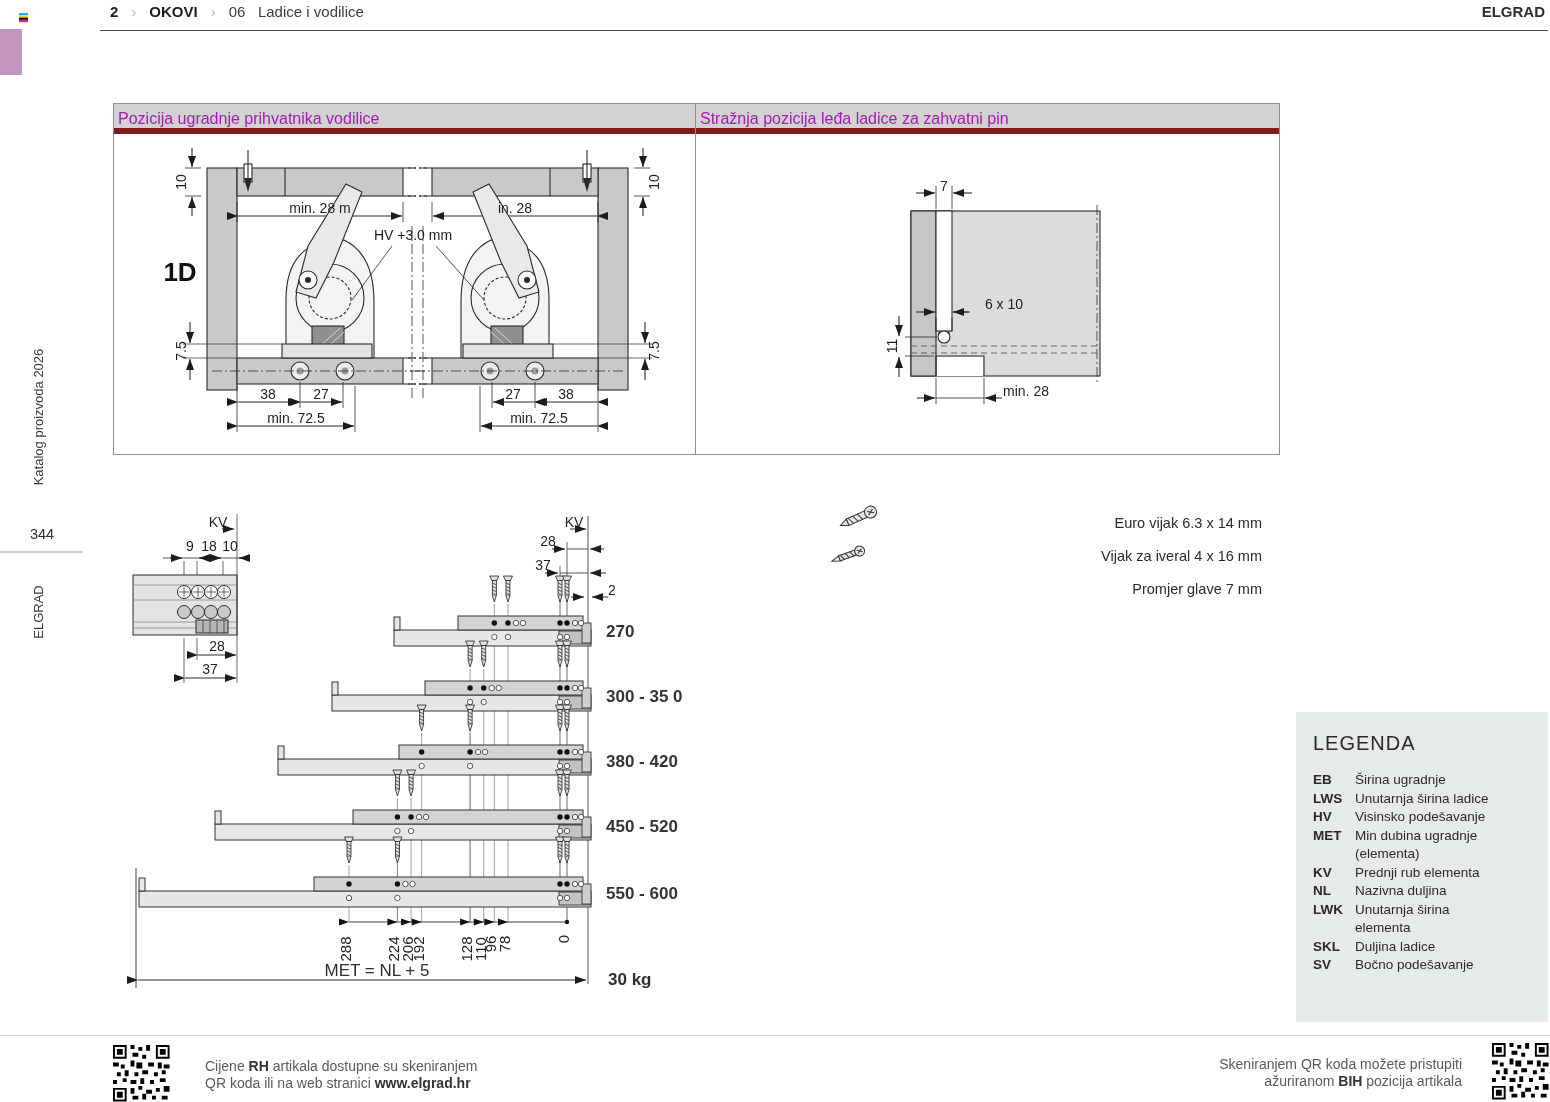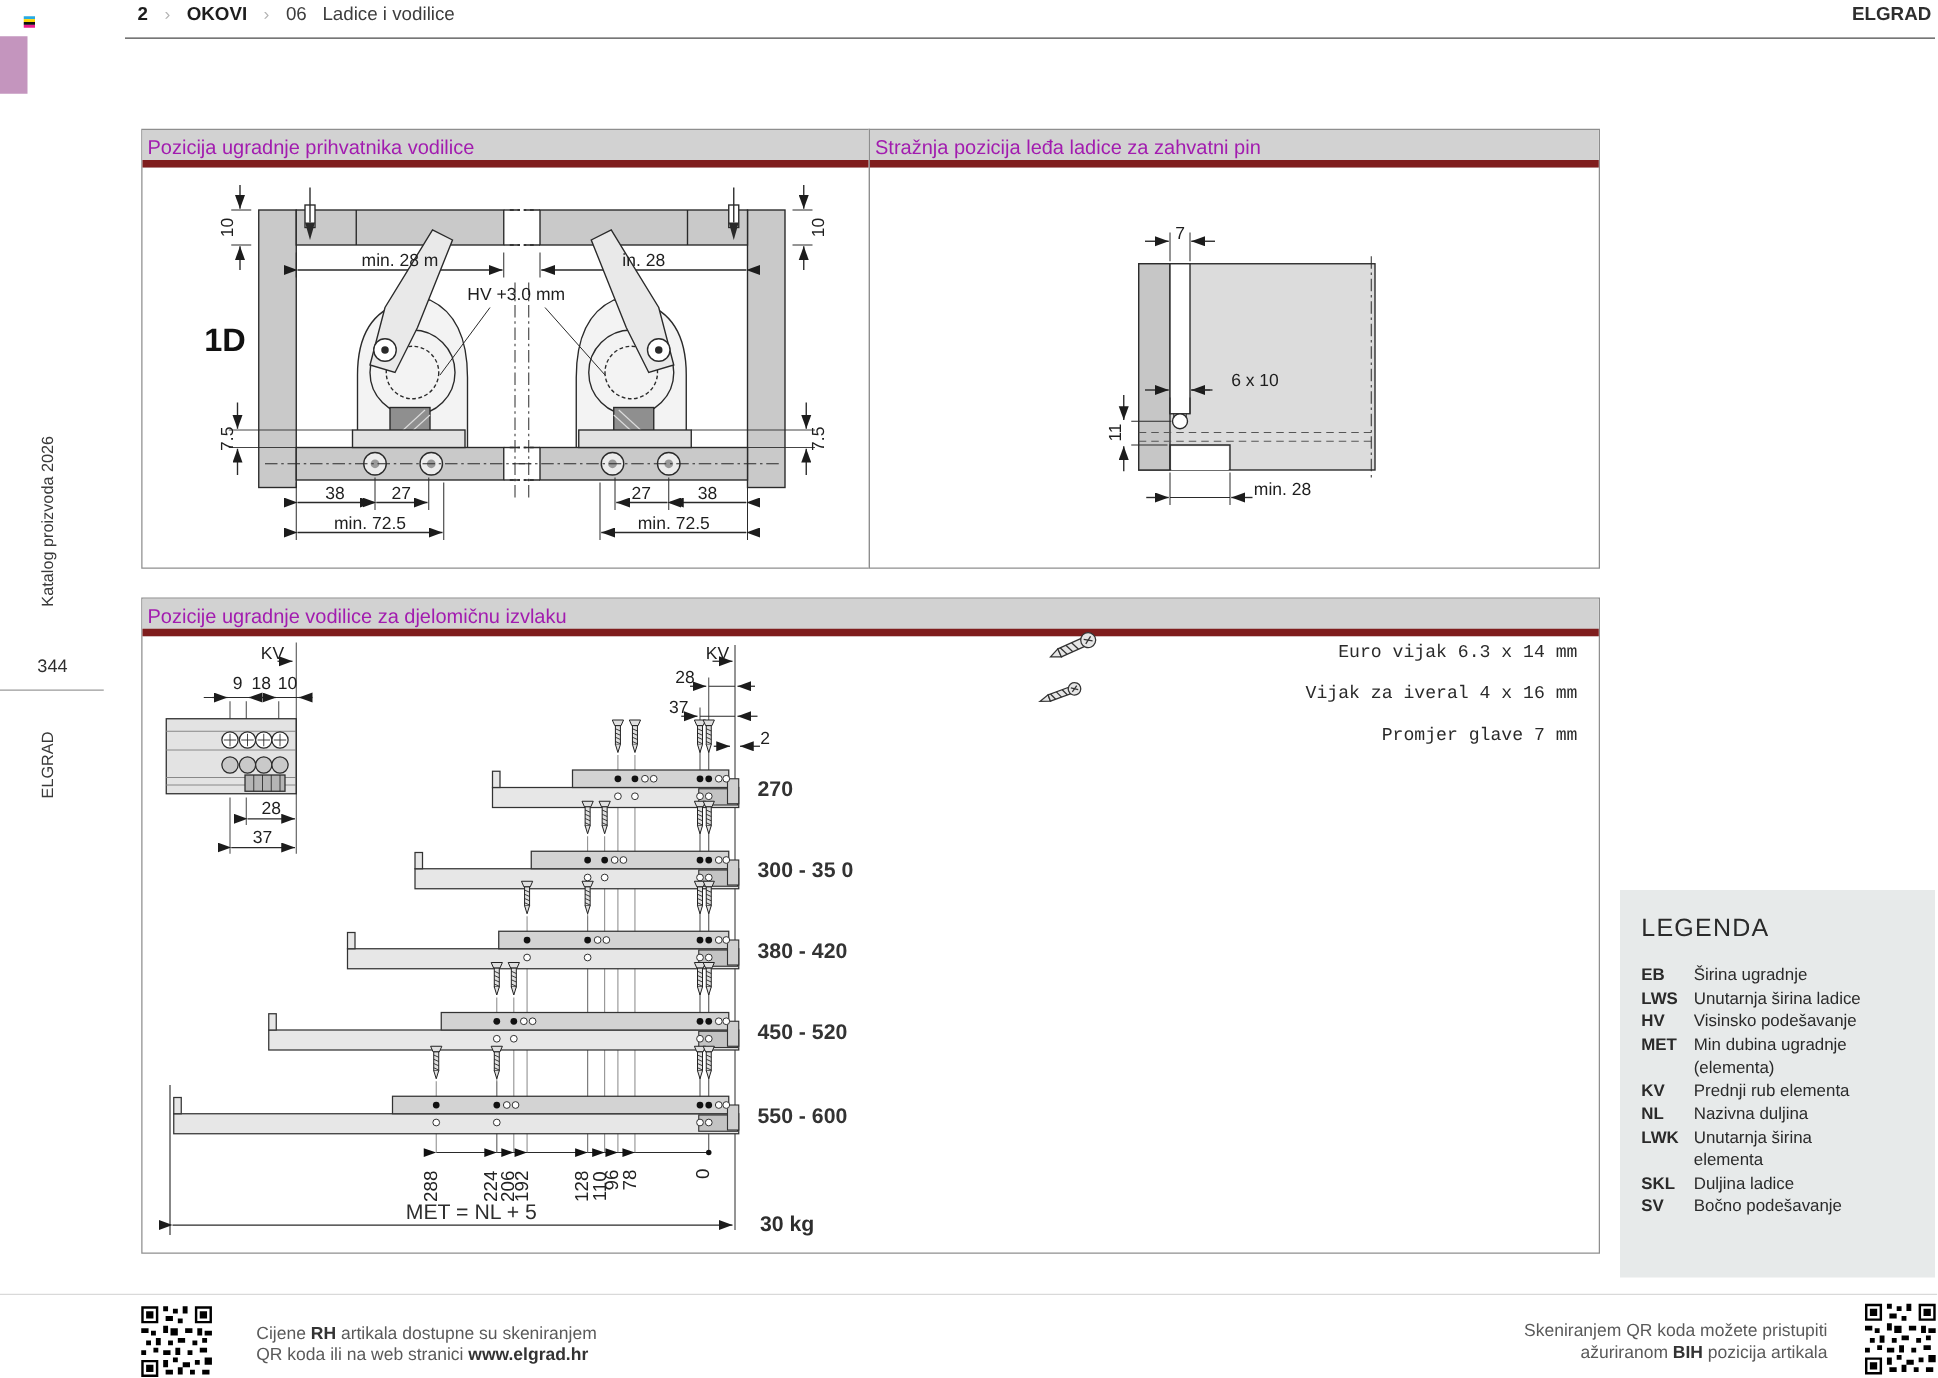--- a/index.html
+++ b/index.html
@@ -23,21 +23,21 @@
   .legend{position:absolute;left:1296px;top:712px;width:252px;height:310px;background:#e7eaea;box-sizing:border-box;padding:20px 0 0 17px;}
   .legend h3{margin:0 0 16px 0;font-size:20px;font-weight:normal;color:#2a2a2a;letter-spacing:1px;}
   .legrow{display:flex;font-size:13.5px;line-height:18.5px;color:#2a2a2a;}
   .legrow .ab{width:42px;font-weight:bold;flex:none;}
   .legrow .de{white-space:pre-line;width:185px;}
   
   .lbl{position:absolute;font-size:14px;color:#1e1e1e;white-space:nowrap;
        transform:translate(-50%,-50%);line-height:1;}
   .lbl.rot{transform:translate(-50%,-50%) rotate(-90deg);}
   .lbl.left{transform:translate(0,-50%);font-weight:bold;}
-  .lbl.right{transform:translate(-100%,-50%);font-family:Liberation Mono, monospace;}
+  .lbl.right{transform:translate(-100%,-50%);}
   .lbl.big{font-size:26px;font-weight:bold;color:#111;}
   .lbl.f17{font-size:17px;color:#2e2e2e;}
   .lbl.f15{font-size:14.5px;color:#2a2a2a;}
   .lbl.tick{font-size:15px;color:#222;}
   .lbl.raillbl{font-size:17px;color:#333;}
   
   .foot-txt{position:absolute;font-size:14px;color:#5a5a5a;line-height:17px;white-space:nowrap;}
   .foot-txt .b{font-weight:bold;color:#333;margin-top:12px;}
   .foot-right{text-align:right;transform:translateX(-100%);}
 </style>
@@ -60,23 +60,20 @@
   <div class="pinkrect"></div>
   <span class="lbl rot" style="left:38px;top:417px;font-size:13px;color:#3a3a3a;">Katalog proizvoda 2026</span>
   <span class="lbl" style="left:42px;top:534px;font-size:14.5px;color:#2e2e2e;">344</span>
   <span class="lbl rot" style="left:38px;top:612px;font-size:13px;color:#3a3a3a;">ELGRAD</span>
 
   <div class="panel" style="left:113px;top:103px;width:583px;height:352px;">
     <div class="panel-title">Pozicija ugradnje prihvatnika vodilice</div>
   </div>
   <div class="panel" style="left:695px;top:103px;width:585px;height:352px;">
     <div class="panel-title">Stražnja pozicija leđa ladice za zahvatni pin</div>
-  </div>
-  <div class="panel" style="left:113px;top:478px;width:1167px;height:525px;">
-    <div class="panel-title">Pozicije ugradnje vodilice za djelomičnu izvlaku</div>
   </div>
 
   <div class="legend">
     <h3>LEGENDA</h3>
     <div class="legrow">
         <span class="ab">EB</span>
         <span class="de">Širina ugradnje</span>
       </div>
     <div class="legrow">
         <span class="ab">LWS</span>

